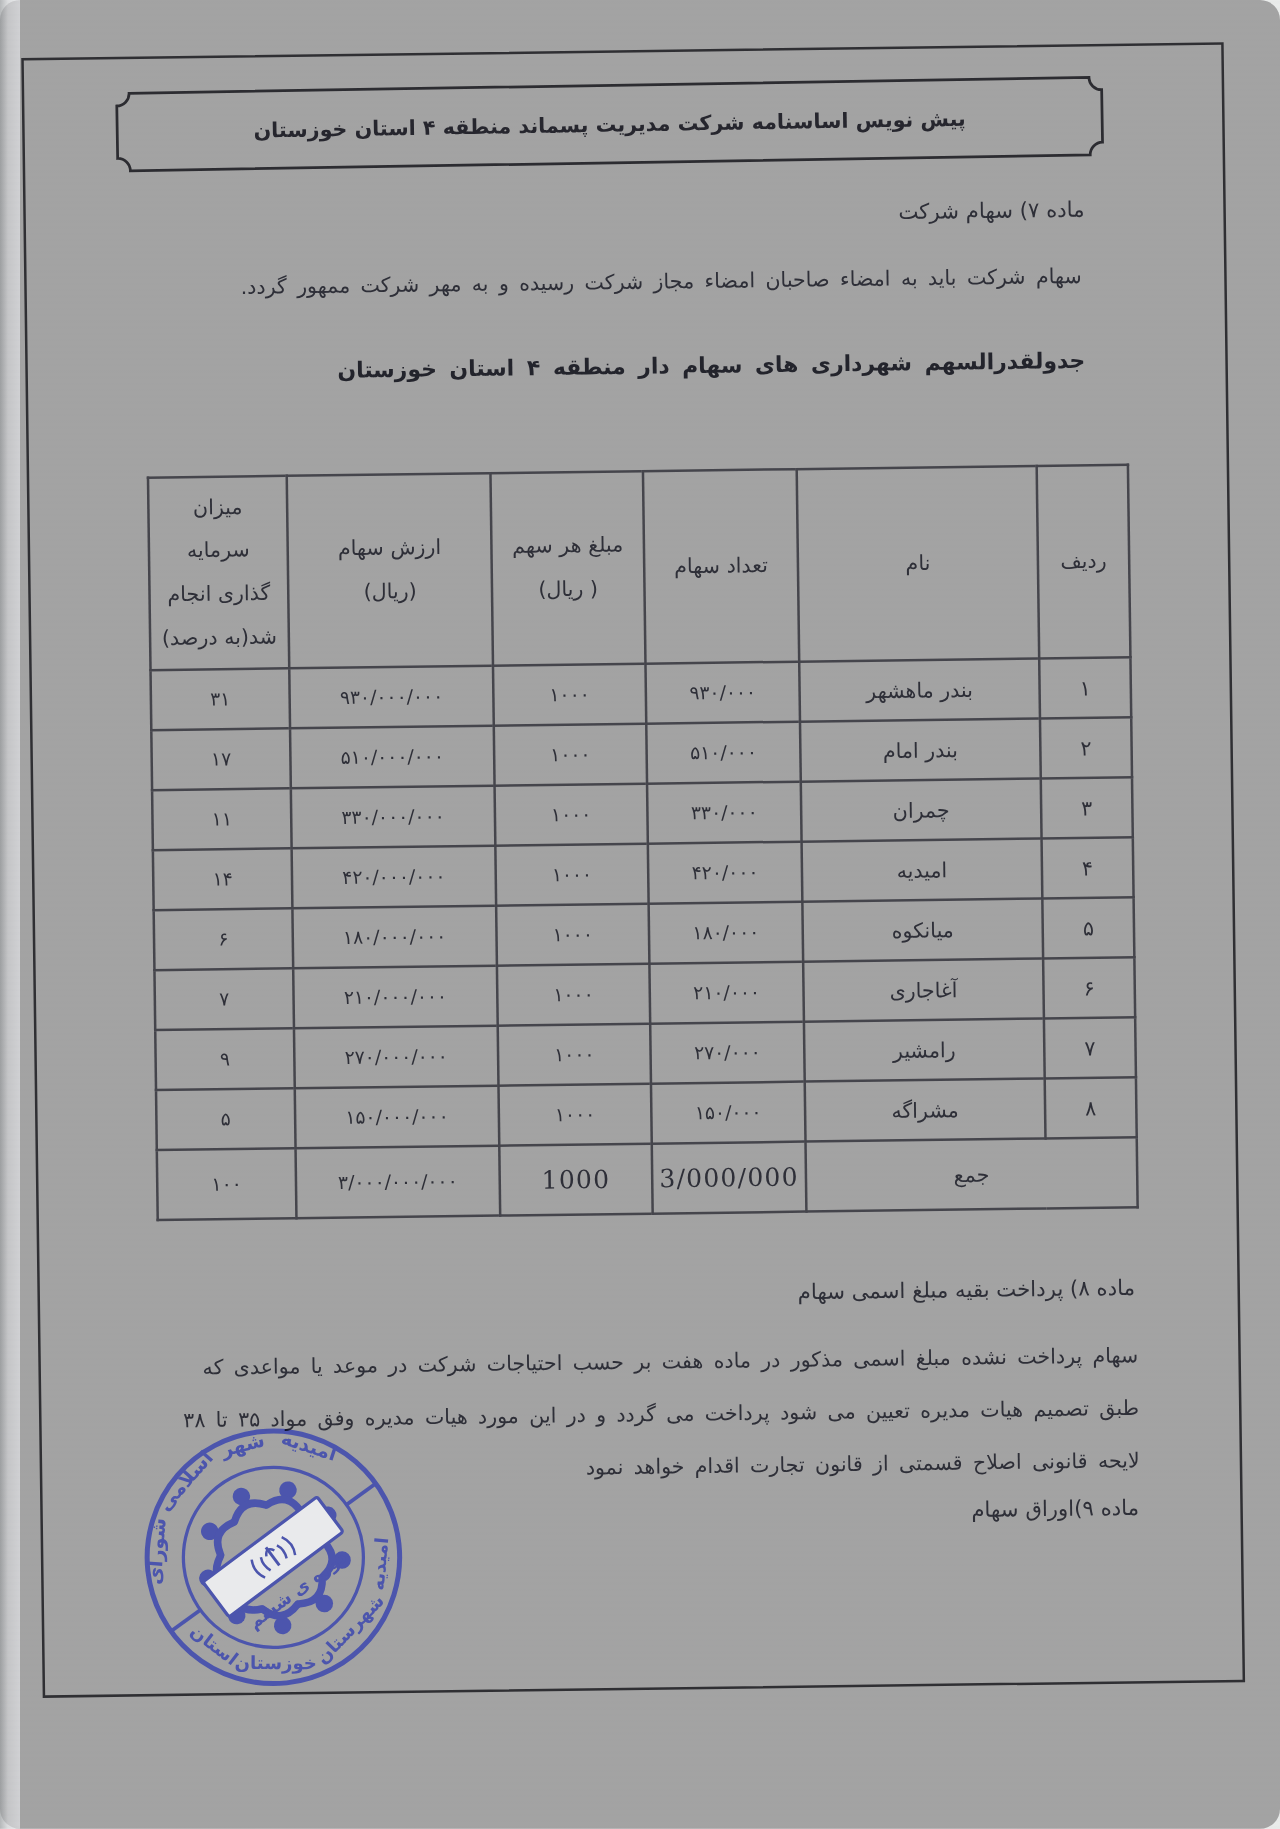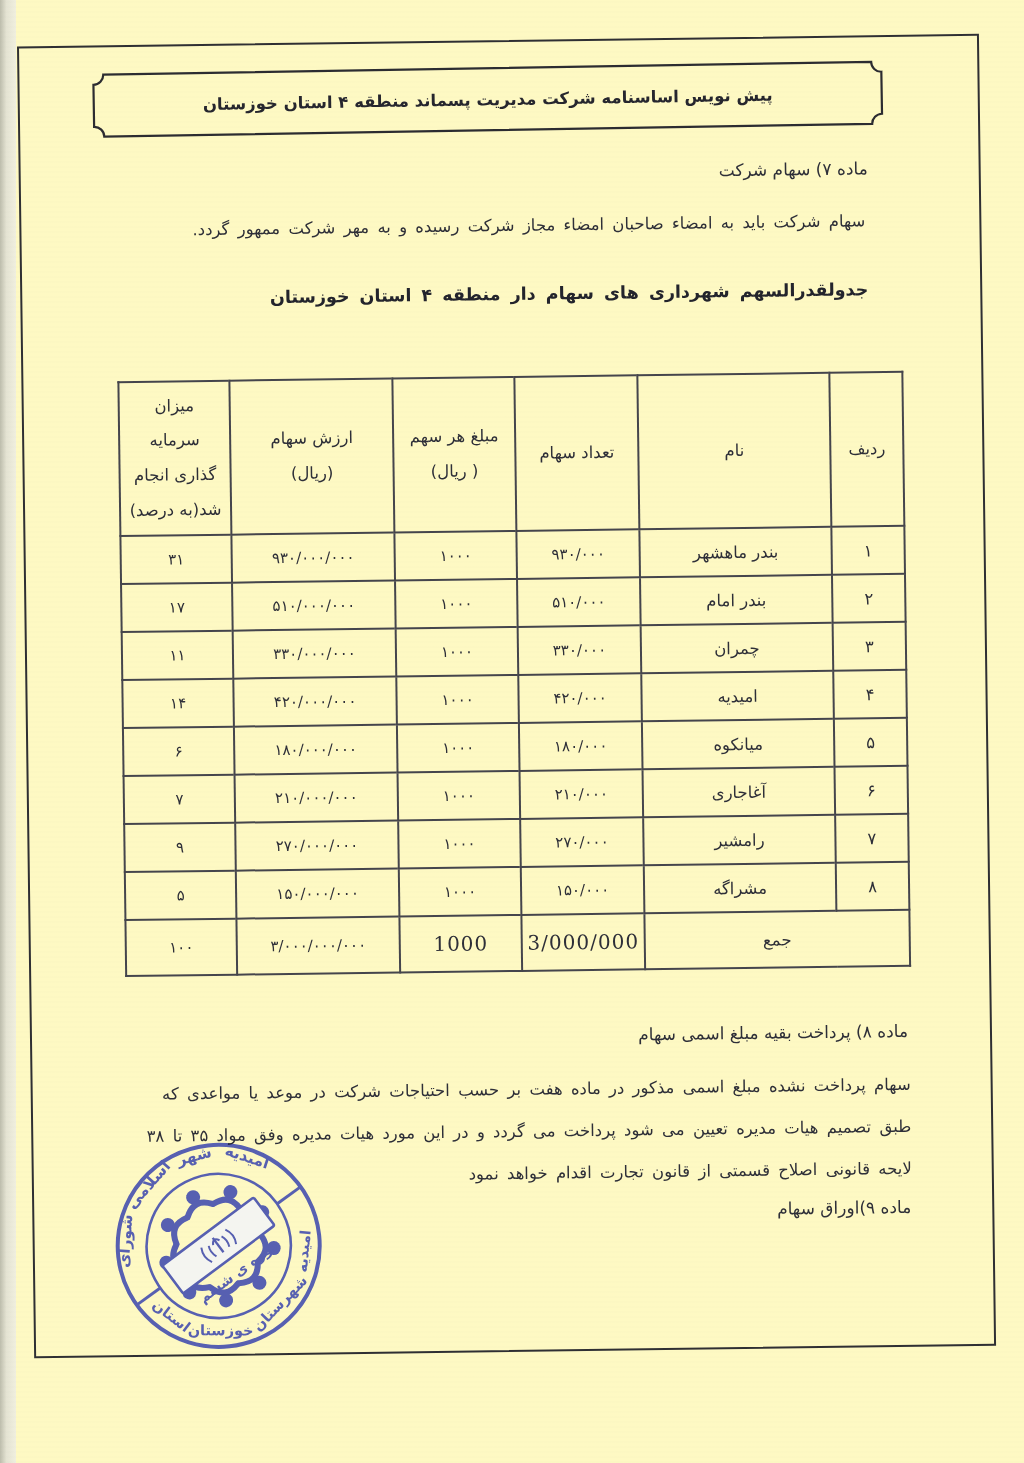--- a/index.html
+++ b/index.html
@@ -1,17 +1,17 @@
 <!DOCTYPE html>
 <html lang="fa"><head>
 <meta charset="utf-8">
 <style>
   html,body{margin:0;padding:0;width:1024px;height:1463px;overflow:hidden;
     background:#e9ebea;font-family:"DejaVu Sans",sans-serif;}
-  .page{position:absolute;inset:0;background:#fef9c3;}
+  .page{position:absolute;inset:0;background:#a3a3a3;border-radius:16px;}
   .edge-left{position:absolute;left:0;top:0;width:16px;height:100%;
     background:linear-gradient(90deg,#9a9da0 0,#d7d8db 40%,#e9eaee 100%);opacity:.65;}
   .grain{position:absolute;inset:0;pointer-events:none;opacity:.35;
     background:repeating-linear-gradient(0deg,rgba(120,125,135,.04) 0 2px,rgba(255,255,255,0) 2px 5px);}
   .tilt{position:absolute;inset:0;transform:rotate(-0.75deg);transform-origin:512px 731px;color:#2e2f38;}
   .frame{position:absolute;left:26px;top:40px;width:958px;height:1308px;
     border:2px solid #2f2f33;}
   .plaque{position:absolute;left:100px;top:66px;width:792px;height:66px;transform:rotate(-0.2deg);}
   .plaque-text{position:absolute;left:0;top:0;width:100%;height:100%;display:flex;
     align-items:center;justify-content:center;font-weight:bold;font-size:16.5px;

